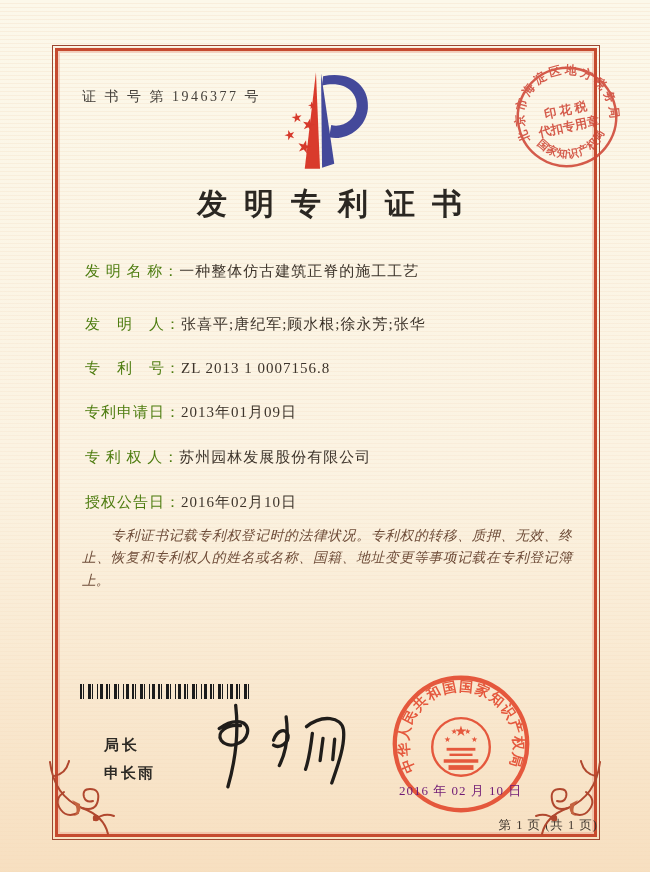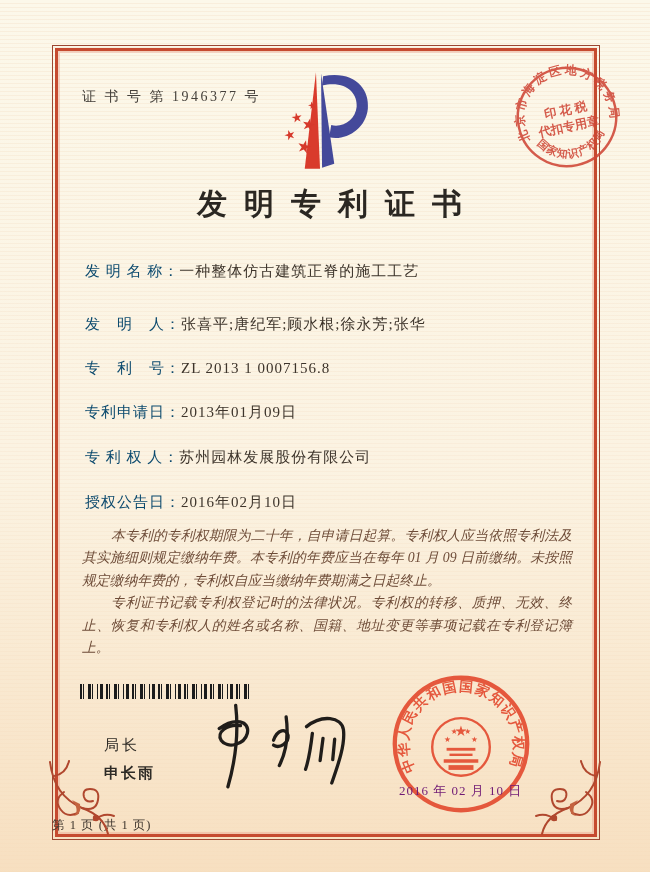--- a/index.html
+++ b/index.html
@@ -18,41 +18,41 @@
   .frame-inner{position:absolute;inset:2px;border:3px solid #c64a2f;box-shadow:inset 0 0 0 2px rgba(233,156,134,.4);}
   .cert-no{position:absolute;left:82px;top:88px;font-size:14px;letter-spacing:2.5px;color:#45403a;}
   .logo{position:absolute;left:255px;top:64px;width:128px;height:114px;}
   .tax-stamp{position:absolute;left:508px;top:58px;width:118px;height:118px;z-index:5;}
   .title{
     position:absolute;left:52px;top:184px;width:555px;text-align:center;
     font-size:30px;font-weight:700;color:#2b2722;letter-spacing:17px;text-indent:17px;
   }
   .fields{position:absolute;left:85px;top:262px;width:480px;font-size:15px;color:#473c31;}
   .field-row{position:absolute;left:0;white-space:nowrap;letter-spacing:1px;}
-  .field-row .lbl{color:#0c4a6e;}
+  .field-row .lbl{color:#4d7c0f;}
   .field-row .val{color:#3d342b;}
   .fr1{top:0}.fr2{top:53px}.fr3{top:97px}.fr4{top:141px}.fr5{top:186px}.fr6{top:231px}
   .body-text{
     position:absolute;left:82px;top:525px;width:490px;
     font-size:13.8px;line-height:22.4px;color:#6e4c38;font-style:italic;text-align:justify;
   }
   .body-text p{margin:0;text-indent:2.1em;}
   .barcode{
     position:absolute;left:80px;top:684px;width:172px;height:15px;
     background:repeating-linear-gradient(90deg,
       #1c1c1c 0 2px,transparent 2px 3px,#1c1c1c 3px 4px,transparent 4px 8px,
       #1c1c1c 8px 11px,transparent 11px 12px,#1c1c1c 12px 13px,transparent 13px 17px,
       #1c1c1c 17px 18px,transparent 18px 20px,#1c1c1c 20px 23px,transparent 23px 26px);
   }
-  .signoff-title{position:absolute;left:104px;top:736px;font-family:"Liberation Sans","DejaVu Sans",sans-serif;font-weight:400;font-size:15px;color:#2e2b26;letter-spacing:3px;}
+  .signoff-title{position:absolute;left:104px;top:736px;font-family:"Liberation Sans","DejaVu Sans",sans-serif;font-weight:700;font-size:15px;color:#2e2b26;letter-spacing:3px;}
   .signoff-name{position:absolute;left:104px;top:764px;font-family:Liberation Mono, monospace;font-weight:700;font-size:15px;color:#2e2b26;letter-spacing:2px;}
   .signature{position:absolute;left:192px;top:698px;width:165px;height:100px;}
   .seal{position:absolute;left:389px;top:672px;width:144px;height:144px;z-index:3;}
   .seal-date{position:absolute;left:399px;top:782px;z-index:4;font-size:13px;color:#701a75;letter-spacing:1px;white-space:nowrap;}
-  .footer{position:absolute;left:52px;top:817px;width:546px;text-align:left;font-size:12.5px;color:#3f362e;letter-spacing:1px;}
+  .footer{position:absolute;left:52px;top:817px;width:546px;text-align:right;font-size:12.5px;color:#3f362e;letter-spacing:1px;}
   .corner-orn{position:absolute;width:104px;height:104px;z-index:2;}
   .orn-bl{left:42px;top:734px;}
   .orn-br{left:504px;top:734px;transform:scaleX(-1);}
 </style>
 </head>
 <body>
 
 <div class="page-bg"></div>
 
 <div class="frame">
@@ -111,21 +111,20 @@
   </div>
   <div class="field-row fr5">
     <span class="lbl">专 利 权 人：</span><span class="val">苏州园林发展股份有限公司</span>
   </div>
   <div class="field-row fr6">
     <span class="lbl">授权公告日：</span><span class="val">2016年02月10日</span>
   </div>
 </div>
 
 <div class="body-text">
-  <p>本专利的专利权期限为二十年，自申请日起算。专利权人应当依照专利法及其实施细则规定缴纳年费。本专利的年费应当在每年 01 月 09 日前缴纳。未按照规定缴纳年费的，专利权自应当缴纳年费期满之日起终止。</p>
   <p>专利证书记载专利权登记时的法律状况。专利权的转移、质押、无效、终止、恢复和专利权人的姓名或名称、国籍、地址变更等事项记载在专利登记簿上。</p>
 </div>
 
 <div class="barcode"></div>
 
 <svg class="corner-orn orn-bl" viewBox="0 0 104 104">
   <g stroke="#b0472e" stroke-width="2" fill="none" stroke-linecap="round">
     <path d="M8,28 Q12,62 40,74 Q62,82 66,100"></path>
     <path d="M40,74 q14,4 16,-8 q2,-11 -8,-11 q-8,0 -6,8 q2,6 9,4"></path>
     <path d="M22,58 q-11,8 -3,18 q6,8 17,3"></path>

